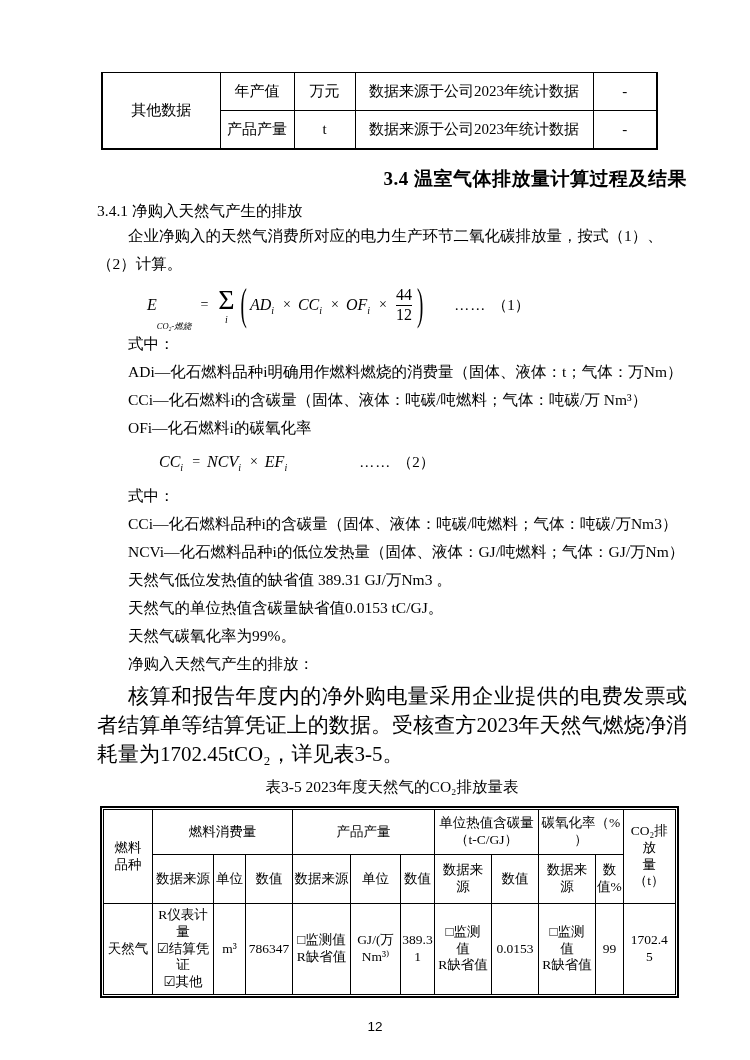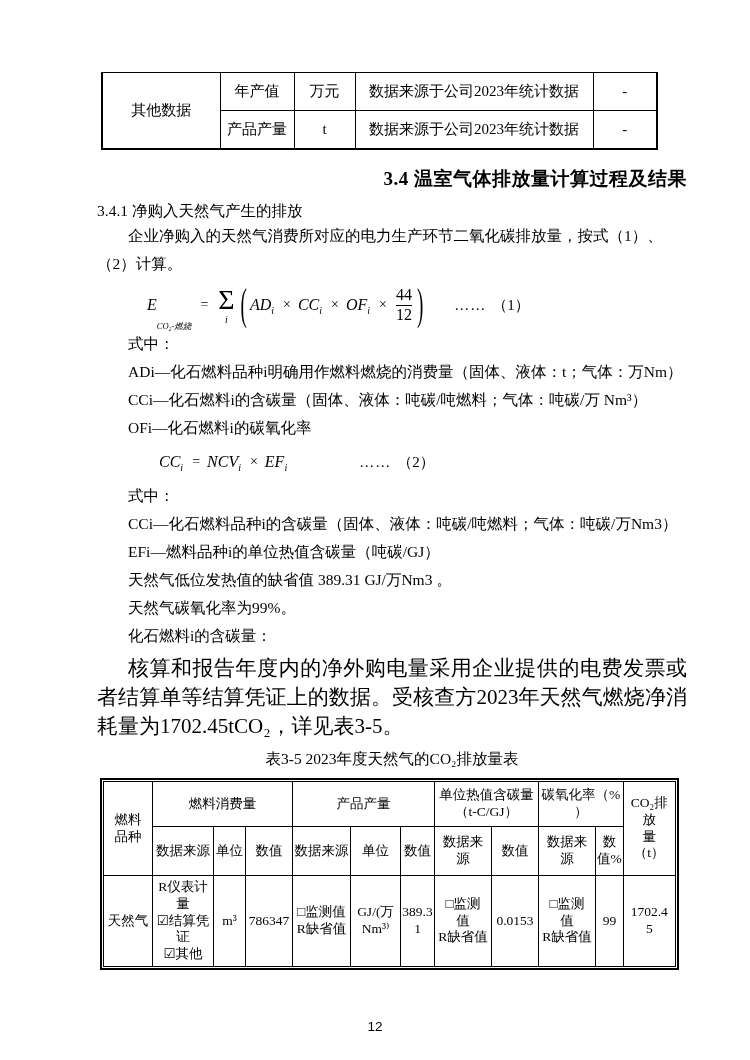--- a/index.html
+++ b/index.html
@@ -133,24 +133,25 @@
         <span class="fsub">i</span>
       <span class="fop">×</span>
       <span class="fv">EF</span>
         <span class="fsub">i</span>
       <span class="dots gap2">……</span>
       <span>（2）</span>
     </div>
 
     <div class="line indent">式中：</div>
     <div class="line indent">CCi—化石燃料品种i的含碳量（固体、液体：吨碳/吨燃料；气体：吨碳/万Nm3）</div>
-    <div class="line indent">EFi—燃料品种i的单位热值含碳量（吨碳/GJ）</div>
+    <div class="line indent">NCVi—化石燃料品种i的低位发热量（固体、液体：GJ/吨燃料；气体：GJ/万Nm）</div>
     <div class="line indent">天然气低位发热值的缺省值 389.31 GJ/万Nm3 。</div>
+    <div class="line indent">天然气的单位热值含碳量缺省值0.0153 tC/GJ。</div>
     <div class="line indent">天然气碳氧化率为99%。</div>
-    <div class="line indent">化石燃料i的含碳量：</div>
+    <div class="line indent">净购入天然气产生的排放：</div>
 
     <div class="para2">核算和报告年度内的净外购电量采用企业提供的电费发票或者结算单等结算凭证上的数据。受核查方2023年天然气燃烧净消耗量为1702.45tCO₂，详见表3-5。</div>
 
     <div class="caption">表3-5 2023年度天然气的CO₂排放量表</div>
 
     
     <div class="t35wrap">
       <table class="t35">
         <colgroup>
           <col style="width:49px">

